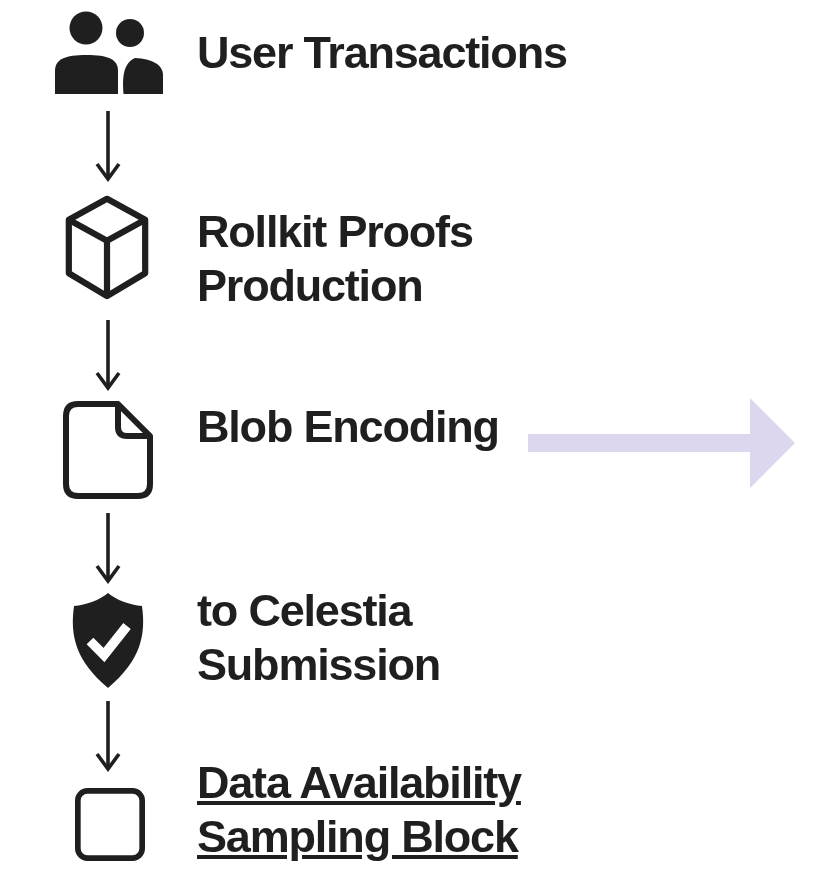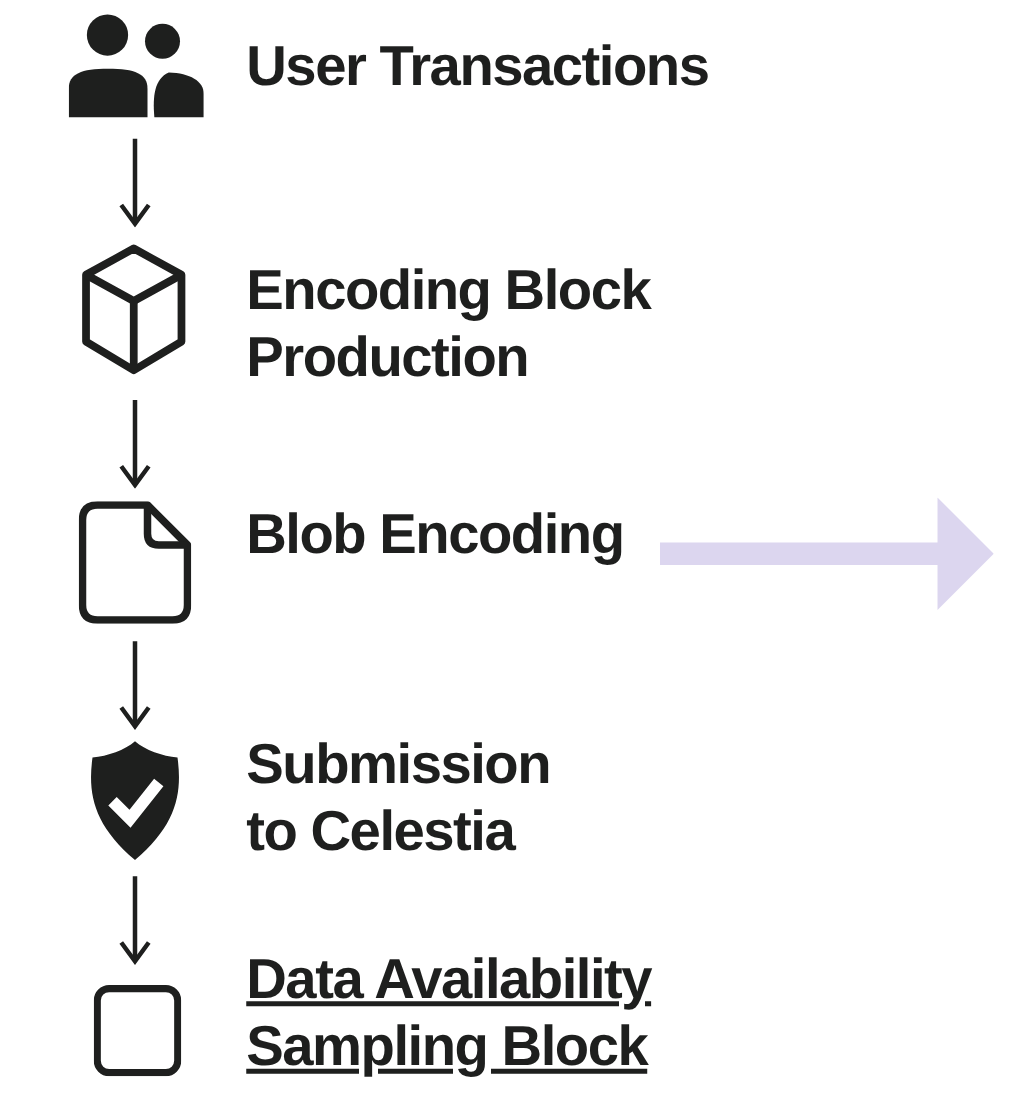--- a/index.html
+++ b/index.html
@@ -63,21 +63,21 @@
   </span>
 
   <span class="icon i-cube">
     <svg viewBox="0 0 88 110" fill="none" stroke="var(--ink)" stroke-width="6.5" stroke-linejoin="round" xmlns="http://www.w3.org/2000/svg">
       <path d="M44 4 L84 26 L84 82 L44 106 L4 82 L4 26 Z"></path>
       <path d="M4 26 L44 48 L84 26"></path>
       <path d="M44 48 L44 106"></path>
     </svg>
   </span>
   <div class="label l2">
-    <span>Encoding Block</span>
+    <span>Rollkit Proofs</span>
     <span>Production</span>
   </div>
 
   <span class="connector a2">
     <svg viewBox="0 0 30 72" fill="none" stroke="var(--ink)" stroke-width="3.6" xmlns="http://www.w3.org/2000/svg">
       <path d="M15 1 L15 68"></path>
       <path d="M4 54 L15 69 L26 54"></path>
     </svg>
   </span>
 
@@ -105,22 +105,22 @@
     </svg>
   </span>
 
   <span class="icon i-shield">
     <svg viewBox="0 0 82 97" xmlns="http://www.w3.org/2000/svg">
       <path d="M41 1 C49 8 63 13 75 14 C79 43 74 68 41 96 C8 68 3 43 7 14 C19 13 33 8 41 1 Z" fill="var(--ink)"></path>
       <path d="M23 49 L37 63 L60 34" fill="none" stroke="#ffffff" stroke-width="9.5" stroke-linejoin="miter"></path>
     </svg>
   </span>
   <div class="label l4">
+    <span>to Celestia</span>
     <span>Submission</span>
-    <span>to Celestia</span>
   </div>
 
   <span class="connector a4">
     <svg viewBox="0 0 30 72" fill="none" stroke="var(--ink)" stroke-width="3.6" xmlns="http://www.w3.org/2000/svg">
       <path d="M15 1 L15 68"></path>
       <path d="M4 54 L15 69 L26 54"></path>
     </svg>
   </span>
 
   <span class="icon i-square">

